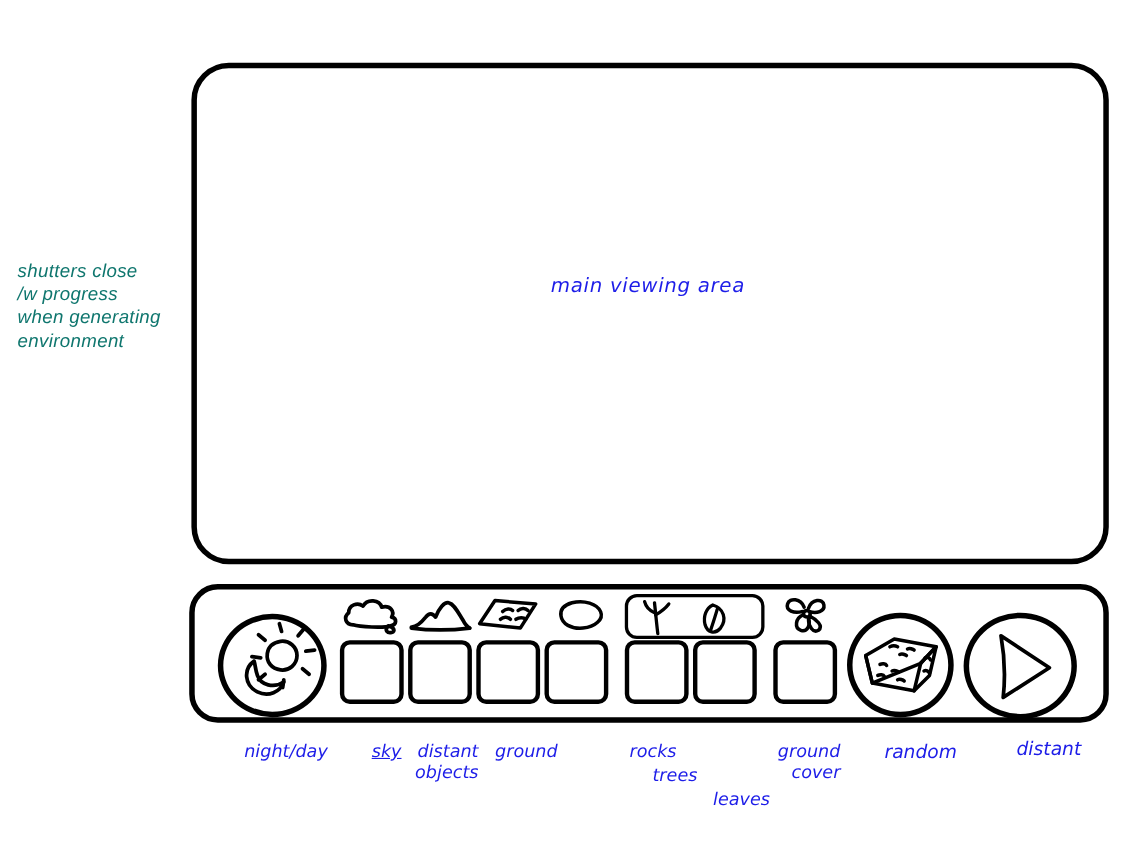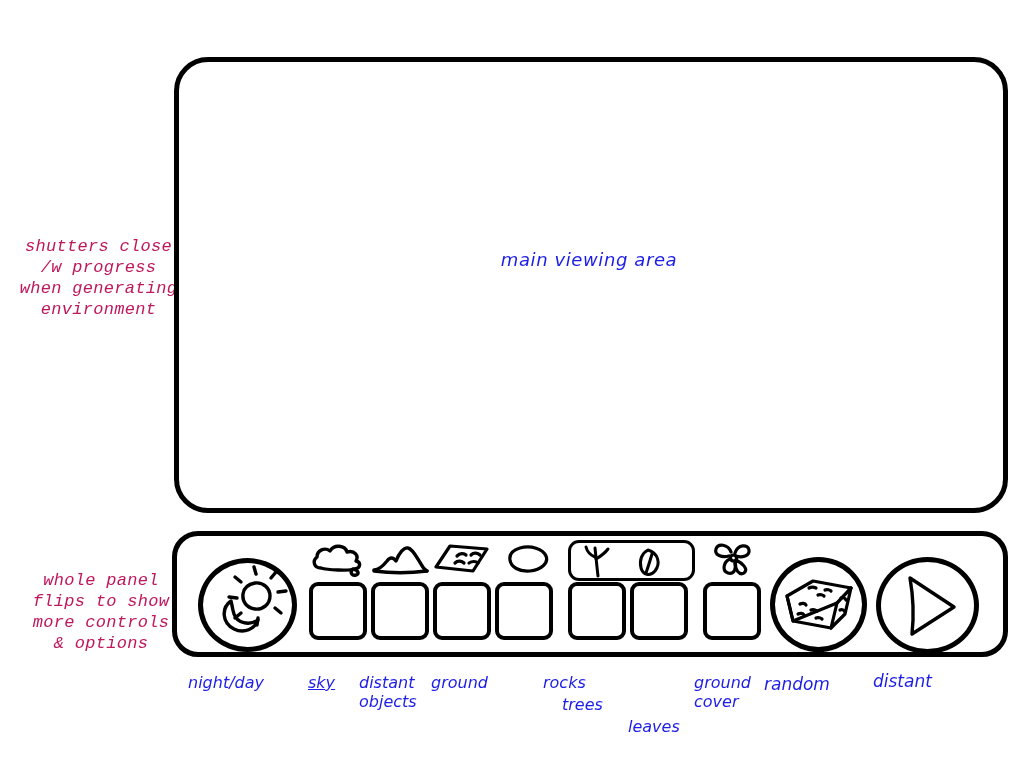--- a/index.html
+++ b/index.html
@@ -9,29 +9,28 @@
     overflow: hidden;
     font-family: "DejaVu Sans", sans-serif;
   }
   #root { position: relative; width: 1024px; height: 768px; }
 
   .ink { stroke: #000; fill: none; }
 
   
   .annot {
     position: absolute;
-    color: #be185d;
-    font-family: Liberation Mono, monospace;
+    color: #0f766e;
+    font-family: Liberation Sans, sans-serif;
     font-style: italic;
     font-size: 17px;
     line-height: 21px;
     letter-spacing: 0.3px;
     white-space: pre-line;
     user-select: none;
-    text-align: center;
   }
   #annot-shutters { left: 16px; top: 236px; width: 165px; }
   #annot-flip     { left: 16px; top: 570px; width: 170px; }
 
   #main-area-label {
     position: absolute;
     left: 0; top: 249px; width: 1024px;
     text-align: center;
     color: #1d1de8;
     font-family: "DejaVu Sans", sans-serif;
@@ -96,40 +95,36 @@
   }
 
   
   .lbl {
     position: absolute;
     color: #1d1de8;
     font-family: "DejaVu Sans", sans-serif;
     font-style: italic;
     font-size: 16px;
     line-height: 19px;
-    text-align: left;
+    text-align: right;
     white-space: pre-line;
     user-select: none;
   }
   .lbl.big { font-size: 17px; }
 </style>
 </head>
 <body>
 
 <div id="root">
 
   <div class="annot" id="annot-shutters">shutters close
 /w progress
 when generating
 environment</div>
 
-  <div class="annot" id="annot-flip">whole panel
-flips to show
-more controls
-&amp; options</div>
 
   <div id="viewing-area"></div>
   <div id="main-area-label"><span>main viewing area</span></div>
 
   <div id="control-panel"></div>
 
   <div class="ctl round-btn" style="left:198px; top:558px; width:99px; height:94px;">
     <svg width="89" height="84" viewBox="0 0 89 84">
       <g class="ink" stroke-width="3.4" stroke-linecap="round" stroke-linejoin="round">
         <path d="M52 20 C60 19 67 25 67 33 C67 41 60 47 52 46 C44 45 39 39 40 31 C41 24 46 21 52 20 Z"></path>
@@ -238,21 +233,21 @@
 
   <div class="ctl round-btn" style="left:876px; top:557px; width:103px; height:97px;">
     <svg width="93" height="87" viewBox="0 0 93 87">
       <g class="ink" stroke-width="3.4" stroke-linecap="round" stroke-linejoin="round">
         <path d="M29 16 L73 45 L31 72 C33 54 32 33 29 16 Z"></path>
       </g>
     </svg>
   </div>
 
   <div class="lbl" style="left:188px; top:673px; width:110px;">night/day</div>
-  <div class="lbl" style="left:308px; top:673px; width:70px;text-decoration:underline;">sky</div>
+  <div class="lbl" style="left:295px; top:673px; width:70px;text-decoration:underline;">sky</div>
   <div class="lbl" style="left:359px; top:673px; width:76px;">distant
 objects</div>
   <div class="lbl" style="left:431px; top:673px; width:76px;">ground</div>
   <div class="lbl" style="left:497px; top:673px; width:72px;padding-left:46px;">rocks</div>
   <div class="lbl" style="left:562px; top:673px; width:72px;margin-top:22px;">trees</div>
   <div class="lbl" style="left:628px; top:673px; width:72px;margin-top:44px;">leaves</div>
   <div class="lbl" style="left:694px; top:673px; width:70px;">ground
 cover</div>
   <div class="lbl big" style="left:764px; top:675px; width:106px;">random</div>
   <div class="lbl big" style="left:873px; top:672px; width:110px;">distant</div>

